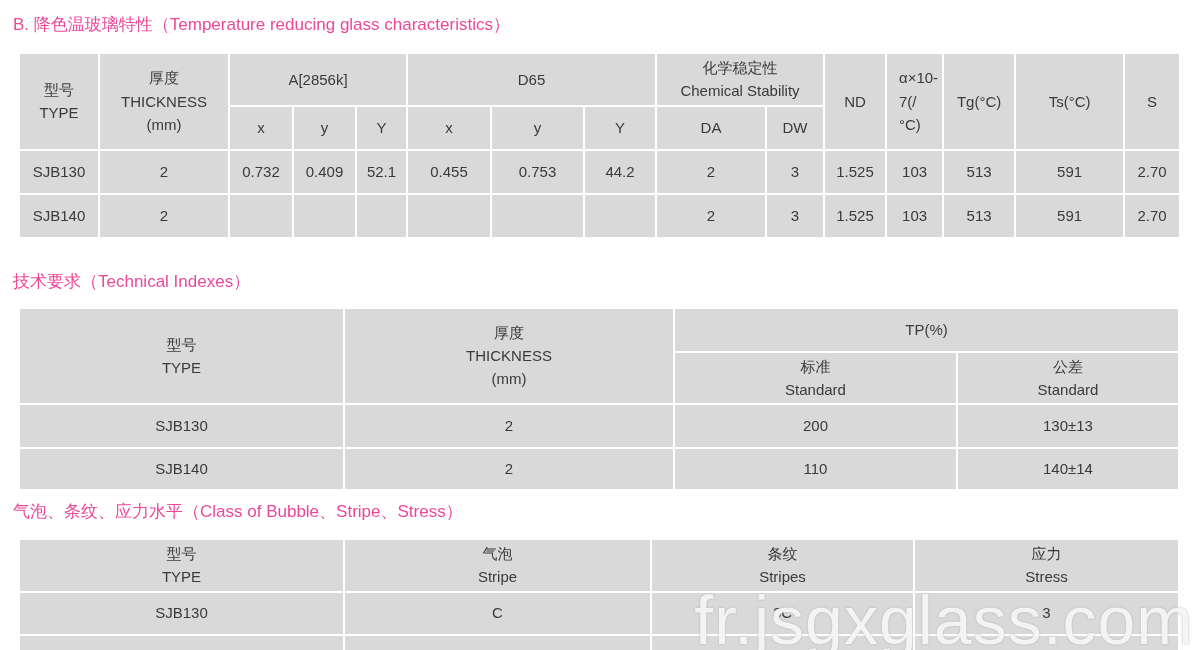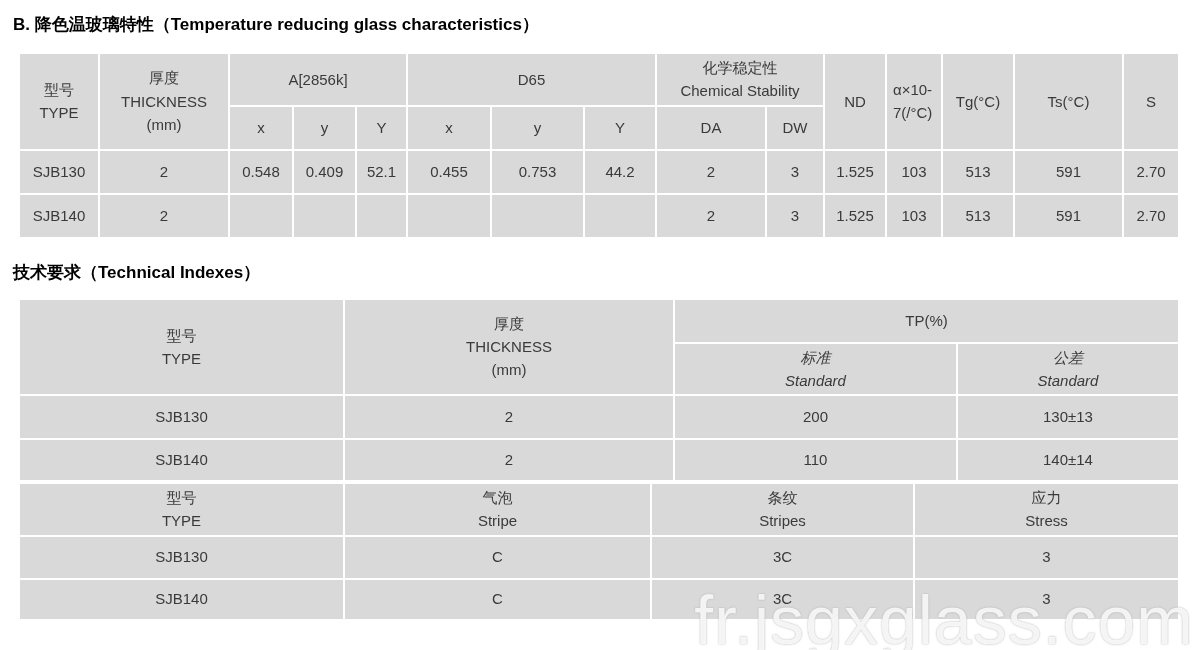--- a/index.html
+++ b/index.html
@@ -7,27 +7,27 @@
   body {
     width:1196px; height:650px;
     background:#ffffff;
     font-family:"Liberation Sans","DejaVu Sans",sans-serif;
     color:#3a3a3a;
     position:relative;
     overflow:hidden;
   }
   .heading {
     font-size:17px;
-    font-weight:700;
-    color:#000000;
+    font-weight:400;
+    color:#ec4899;
     margin:0 0 0 13px;
     white-space:pre-line;
   }
   #heading1 { padding-top:13px; padding-bottom:16px; }
-  #heading2 { padding-top:22px;  padding-bottom:14px; }
+  #heading2 { padding-top:7px;  padding-bottom:14px;margin-top:24px; }
   #heading3 { padding-top:9px;  padding-bottom:15px; }
 
   table {
     border-collapse:collapse;
     table-layout:fixed;
     margin-left:18px;
   }
   td {
     border:2px solid #ffffff;
     background:#d9d9d9;
@@ -38,29 +38,29 @@
     white-space:pre-line;
     padding:2px 4px;
     overflow:hidden;
   }
   
   .t1 .hr1 td { height:46px; }
   .t1 .hr2 td { height:44px; }
   .t1 .dr  td { height:44px; }
   
   .t2 .hr1 td { height:44px; }
-  .t2 .hr2 td { height:48px;font-style:italic; }
+  .t2 .hr2 td { height:48px; }
   .t2 .dr1 td { height:44px; }
   .t2 .dr2 td { height:42px; }
   
   .t3 .hr td  { height:50px; }
   .t3 .dr1 td { height:43px; }
   .t3 .dr2 td { height:41px; }
 
-  .alpha-cell { text-align:left; padding-left:6px; }
+  .alpha-cell { text-align:left; padding-left:12px; }
 
   .watermark {
     position:absolute;
     right:2px;
     bottom:-4px;
     font-size:68px;
     line-height:1;
     letter-spacing:1px;
     color:rgba(255,255,255,0.85);
     text-shadow:0 0 2px rgba(170,170,170,0.65), 0 0 1px rgba(160,160,160,0.5);
@@ -117,21 +117,21 @@
       <td>Y</td>
       <td>x</td>
       <td>y</td>
       <td>Y</td>
       <td>DA</td>
       <td>DW</td>
     </tr>
     <tr class="dr">
       <td>SJB130</td>
       <td>2</td>
-      <td>0.548</td>
+      <td>0.732</td>
       <td>0.409</td>
       <td>52.1</td>
       <td>0.455</td>
       <td>0.753</td>
       <td>44.2</td>
       <td>2</td>
       <td>3</td>
       <td>1.525</td>
       <td>103</td>
       <td>513</td>
@@ -190,20 +190,21 @@
     </tr>
     <tr class="dr2">
       <td>SJB140</td>
       <td>2</td>
       <td>110</td>
       <td>140±14</td>
     </tr>
   </tbody>
     </table>
 
+  <div id="heading3" class="heading">气泡、条纹、应力水平（Class of Bubble、Stripe、Stress）</div>
 
   <table class="t3">
     <colgroup>
       <col style="width:325px">
         <col style="width:307px">
         <col style="width:263px">
         <col style="width:265px">
     </colgroup>
     <tbody>
         <tr class="hr">

